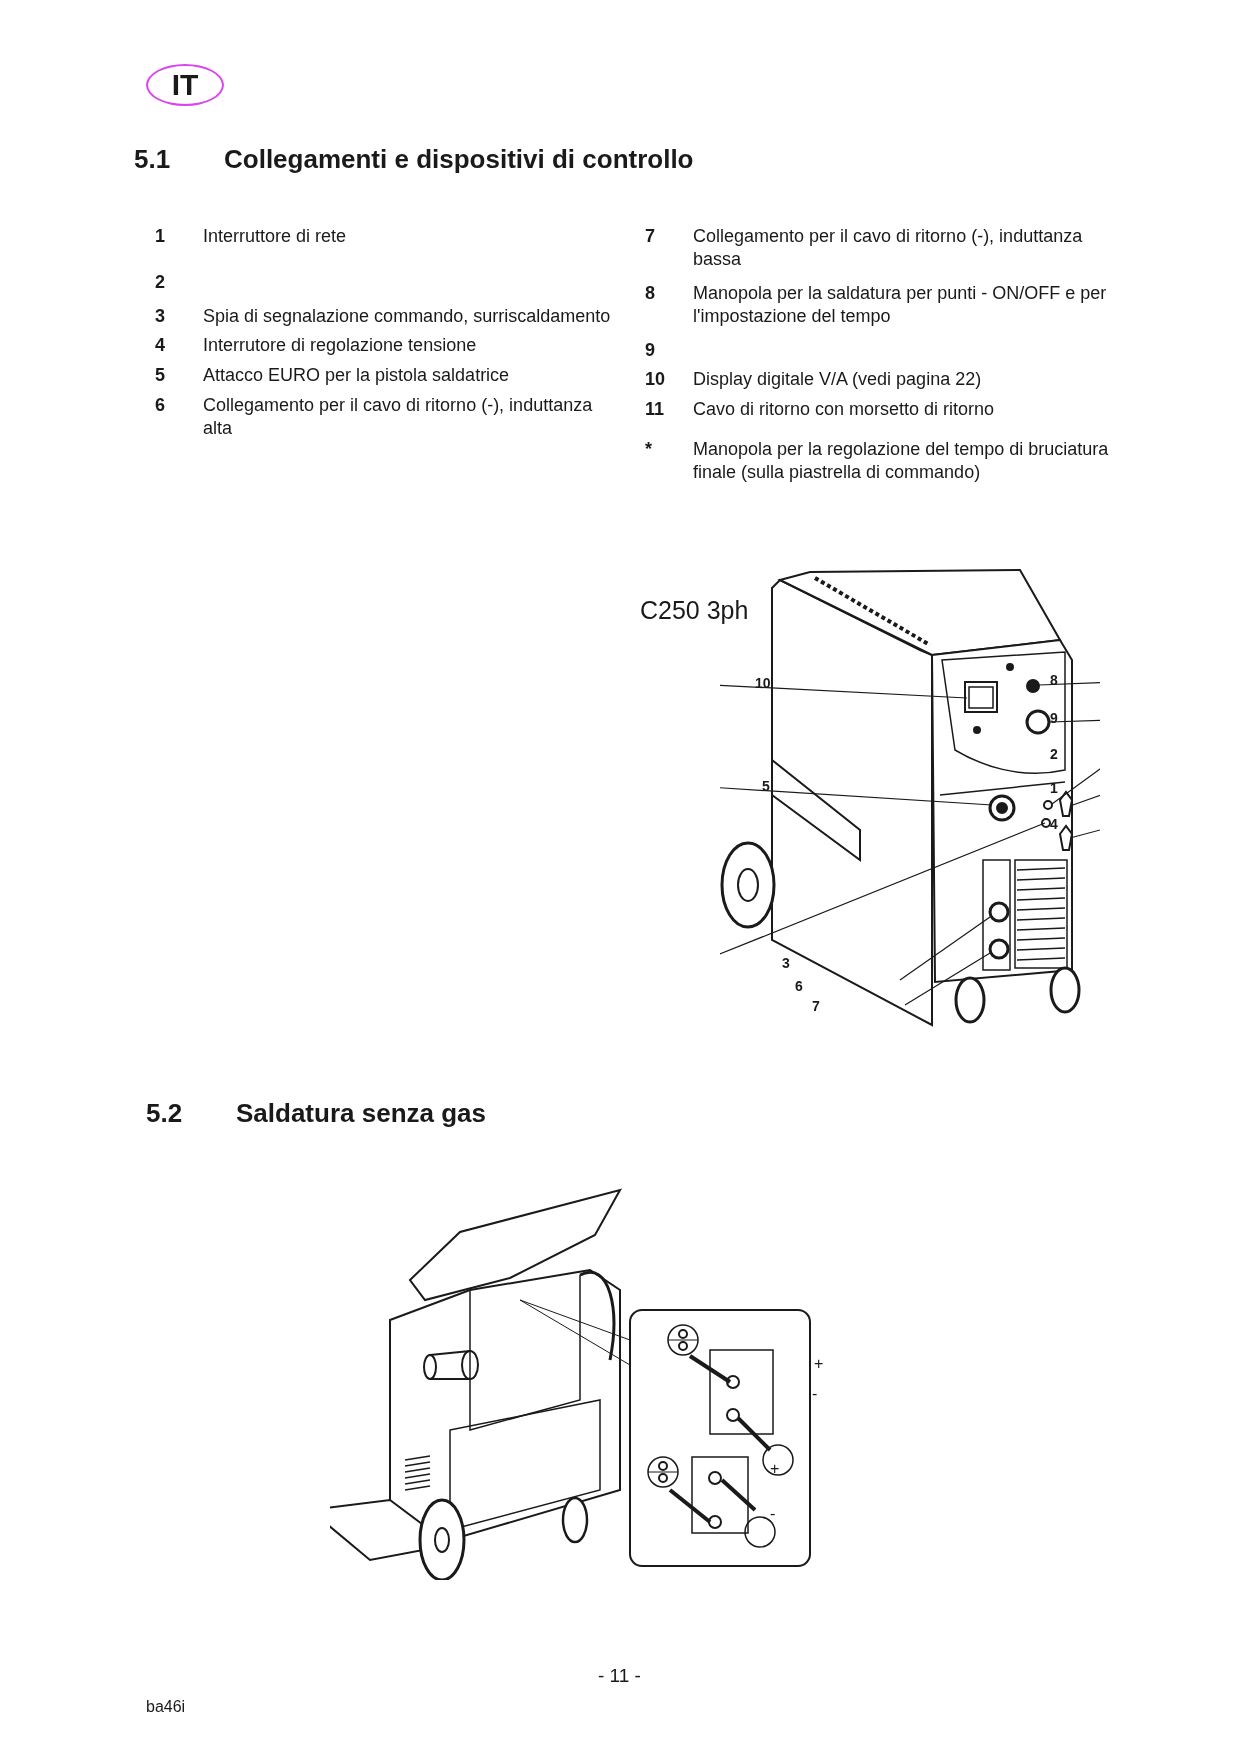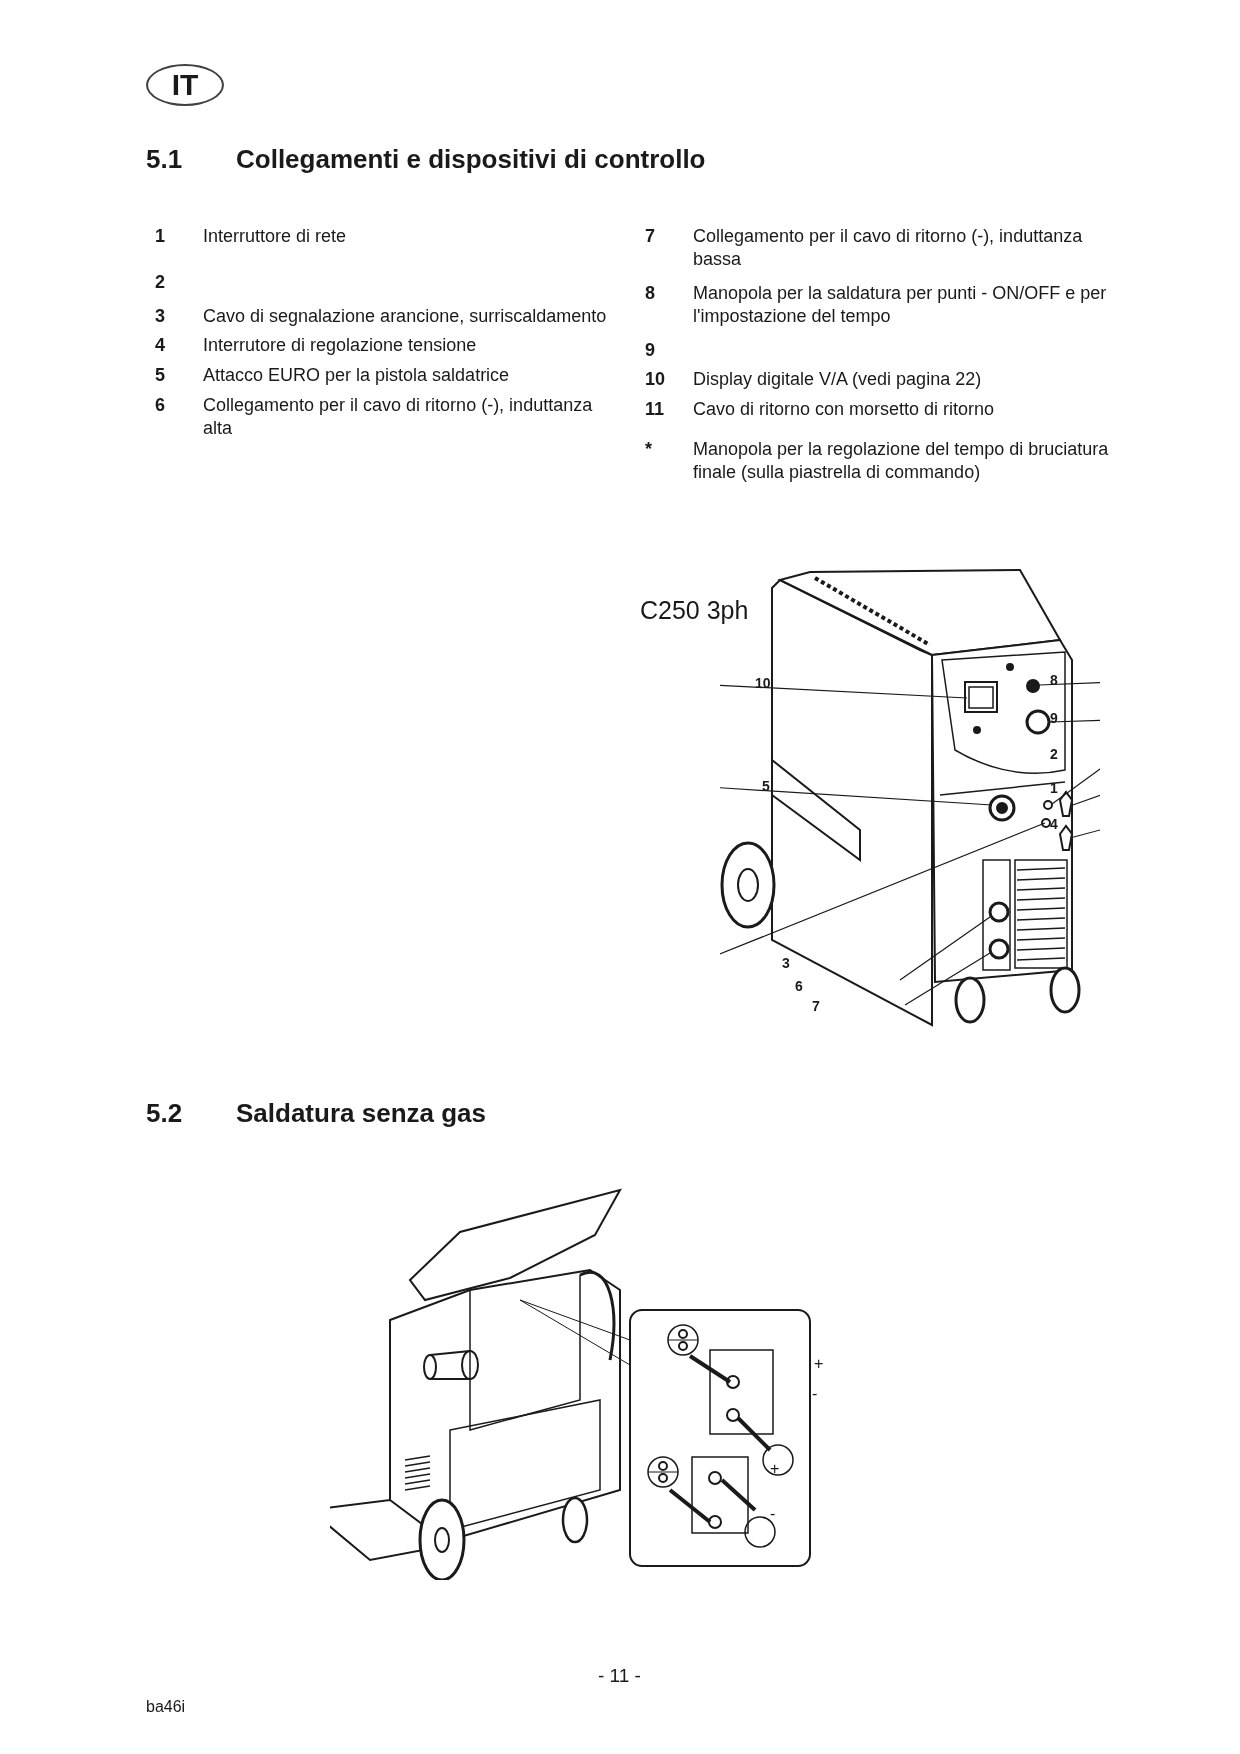--- a/index.html
+++ b/index.html
@@ -3,21 +3,21 @@
   <meta charset="utf-8">
   <style>
     html, body { margin: 0; padding: 0; background: #ffffff; }
     body {
       width: 1240px; height: 1754px; position: relative; overflow: hidden;
       font-family: "Liberation Sans", sans-serif; color: #1a1a1a;
     }
     .abs { position: absolute; }
     .lang-badge {
       left: 146px; top: 64px; width: 78px; height: 42px;
-      border: 2px solid #404040; border-radius: 50%;
+      border: 2px solid #d946ef; border-radius: 50%;
       display: flex; align-items: center; justify-content: center;
       font-size: 30px; font-weight: bold; box-sizing: border-box;
     }
     .sec-title {
       font-size: 26px; font-weight: bold; display: flex;
     }
     .sec-title .num { width: 90px; display: inline-block; }
     .legend-col { width: 470px; }
     .legend-row { display: flex; font-size: 18px; line-height: 23px; }
     .legend-row .k { width: 48px; font-weight: bold; flex-shrink: 0; padding-left: 12px; box-sizing: content-box; }
@@ -26,36 +26,36 @@
     .footer-page { left: 598px; top: 1665px; font-size: 19px; font-weight: normal; }
     .footer-code { left: 146px; top: 1698px; font-size: 16px; }
   </style>
 </head>
 <body>
 
 <div class="abs lang-badge">
   <span>IT</span>
 </div>
 
-<div class="abs sec-title" style="left:146px; top:144px;">
+<div class="abs sec-title" style="left:134px; top:144px;">
   <span class="num">5.1</span>
   <span>Collegamenti e dispositivi di controllo</span>
 </div>
 
 <div class="abs legend-col" style="left:143px; top:225px;">
   <div class="legend-row" style="margin-bottom:23px;">
     <span class="k">1</span>
     <span class="v">Interruttore di rete</span>
   </div>
   <div class="legend-row" style="margin-bottom:11px;">
     <span class="k">2</span>
   </div>
   <div class="legend-row" style="margin-bottom:6px;">
     <span class="k">3</span>
-    <span class="v">Cavo di segnalazione arancione, surriscaldamento</span>
+    <span class="v">Spia di segnalazione commando, surriscaldamento</span>
   </div>
   <div class="legend-row" style="margin-bottom:7px;">
     <span class="k">4</span>
     <span class="v">Interrutore di regolazione tensione</span>
   </div>
   <div class="legend-row" style="margin-bottom:7px;">
     <span class="k">5</span>
     <span class="v">Attacco EURO per la pistola saldatrice</span>
   </div>
   <div class="legend-row">

